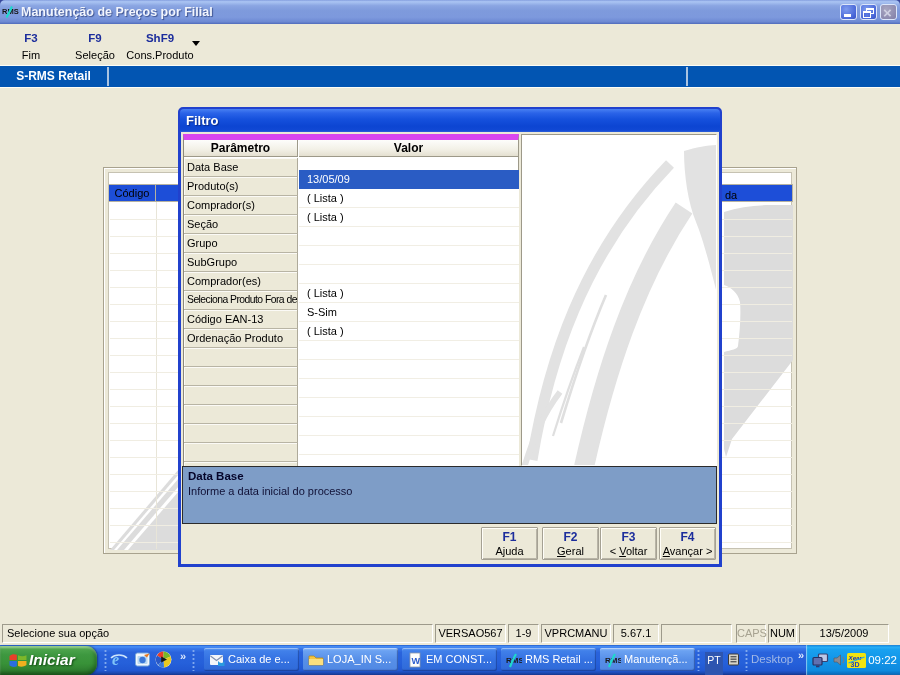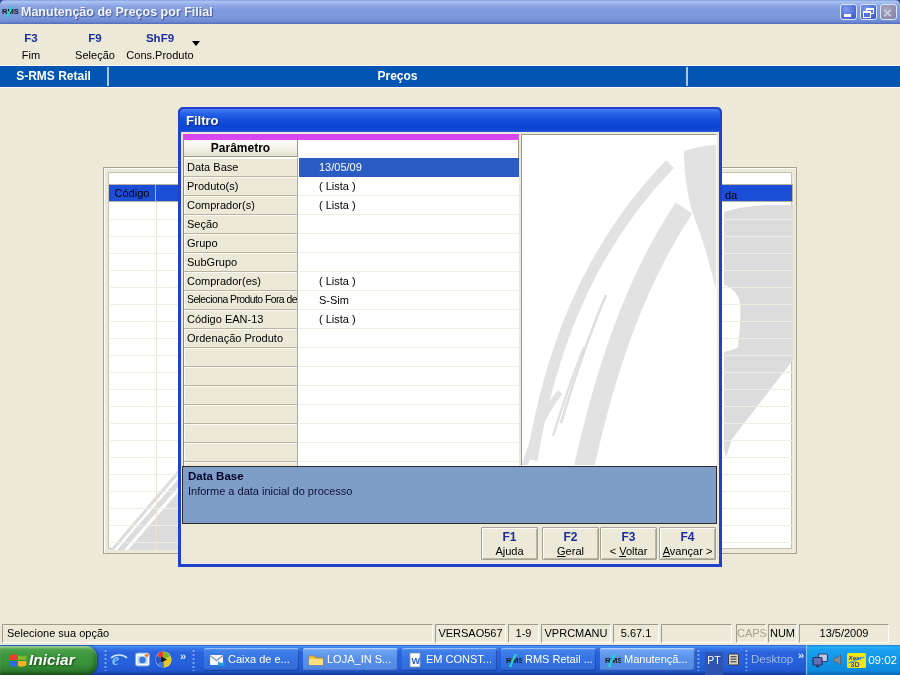--- a/index.html
+++ b/index.html
@@ -43,21 +43,21 @@
 
 
 #dlg{left:178px;top:107px;width:544px;height:460px;background:#ece9d8;border:3px solid #2141cd;border-radius:5px 5px 0 0;}
 #dlgtitle{left:-1px;top:-1px;width:540px;height:23px;border-radius:4px 4px 0 0;
  background:linear-gradient(180deg,#4880f2 0%,#2a63e8 18%,#1550dc 45%,#0c45d2 75%,#1048d4 92%,#2e60da 100%);}
 #dlgtitle span{position:absolute;left:6px;top:4px;color:#fff;font-weight:bold;font-size:13px;text-shadow:1px 1px 1px rgba(0,10,60,.5);}
 #ptable{left:2px;top:24px;width:336px;height:332px;background:#fff;border-top:6px solid #d946ef;border-left:1px solid #8d897a;border-right:1px solid #9d9989;}
 .phead{top:0;height:17px;line-height:17px;background:linear-gradient(180deg,#fdfdfb 0%,#f2f0e6 60%,#e4e0d0 100%);
  border-right:1px solid #9d9989;border-bottom:1px solid #9d9989;font-weight:bold;font-size:12px;color:#000;text-align:center;line-height:17px;}
 .prow{left:0;width:114px;height:19px;background:#ece9d8;border-right:1px solid #aeaa9a;border-bottom:1px solid #b8b4a4;box-shadow:inset 1px 1px 0 #fbfaf6;font-size:11px;color:#000;line-height:18px;padding-left:3px;overflow:hidden;white-space:nowrap;}
-.pval{left:115px;width:220px;height:19px;background:#fff;border-bottom:1px solid #f1eee4;font-size:11px;color:#000;line-height:18px;padding-left:20px;}
+.pval{left:115px;width:220px;height:19px;background:#fff;border-bottom:1px solid #f1eee4;font-size:11px;color:#000;line-height:18px;padding-left:8px;margin-top:12px;}
 .pval.sel{background:#2a5cc4;color:#fff;border-bottom:1px solid #2a5cc4;}
 #rpanel{left:340px;top:24px;width:196px;height:332px;background:#fff;border:1px solid #9d9989;border-right-color:#fff;border-bottom-color:#fff;overflow:hidden;}
 #infobox{left:1px;top:356px;width:535px;height:58px;background:#7e9dc7;border:1px solid #2b2b2b;}
 #infobox b{position:absolute;left:5px;top:3px;font-size:11.5px;color:#05052a;}
 #infobox span{position:absolute;left:5px;top:18px;font-size:11px;color:#101035;}
 .fbtn{top:417px;width:57px;height:33px;background:#ece9d8;border:1px solid #a5a193;border-radius:1px;
  box-shadow:inset 1px 1px 0 #fffef8, inset -1px -1px 0 #b8b4a6;text-align:center;}
 .fbtn .fk{display:block;color:#1c2d9c;font-weight:bold;font-size:12px;margin-top:3px;line-height:13px;}
 .fbtn .lb{display:block;color:#000;font-size:11px;line-height:13px;margin-top:1px;}
 
@@ -117,21 +117,20 @@
   <div class="abs tbi" style="left:125px;">
       <span class="fk">ShF9</span>
       <span class="lb">Cons.Produto</span>
     </div>
   <div class="abs" id="drop"></div>
 </div>
 
 <div class="abs" id="navbar">
   <div class="abs seg" style="left:0;width:107px;text-align:center;">S-RMS Retail</div>
   <div class="abs sep" style="left:107px;"></div>
-  <div class="abs seg" style="left:109px;width:577px;text-align:center;">Preços</div>
   <div class="abs sep" style="left:686px;"></div>
 </div>
 
 <div class="abs" id="bgwin">
   <div class="abs" id="bgingrid">
     <svg class="abs" style="left:0;top:0;" width="684" height="377" viewBox="0 0 684 377">
 
       <polygon points="1,377 70,296 70,377" fill="#dcdcdc"></polygon>
       <polygon points="5,377 70,301 70,305 8,377" fill="#ffffff"></polygon>
       <polygon points="15,377 70,313 70,318 19,377" fill="#ffffff"></polygon>
@@ -167,20 +166,21 @@
       <div class="abs bgrowline" style="top:369px;"></div>
   </div>
 </div>
 
 <div class="abs" id="dlg">
   <div class="abs" id="dlgtitle">
       <span>Filtro</span>
     </div>
   <div class="abs" id="ptable">
     <div class="abs phead" style="left:0px;width:114px;">Parâmetro</div>
+    <div class="abs phead" style="left:115px;width:220px;">Valor</div>
     <div class="abs prow" style="top:18px;">Data Base</div>
     <div class="abs pval sel" style="top:18px;">13/05/09</div>
     <div class="abs prow" style="top:37px;">Produto(s)</div>
     <div class="abs pval" style="top:37px;">( Lista )</div>
     <div class="abs prow" style="top:56px;">Comprador(s)</div>
     <div class="abs pval" style="top:56px;">( Lista )</div>
     <div class="abs prow" style="top:75px;">Seção</div>
     <div class="abs pval" style="top:75px;"></div>
     <div class="abs prow" style="top:94px;">Grupo</div>
     <div class="abs pval" style="top:94px;"></div>
@@ -344,15 +344,15 @@
     <svg class="abs" style="left:27px;top:9px;" width="13" height="12" viewBox="0 0 13 12">
         <path d="M 1 4 L 4 4 L 7.5 1 L 7.5 11 L 4 8 L 1 8 Z" fill="#8a8a92" stroke="#55555c" stroke-width=".6"></path>
         <path d="M 9.5 3 C 11.2 4.3 11.2 7.7 9.5 9" stroke="#7a7a82" stroke-width="1.1" fill="none"></path>
       </svg>
     <svg class="abs" style="left:41px;top:8px;" width="19" height="15" viewBox="0 0 19 15">
         <rect x="0" y="0" width="19" height="15" rx="1.5" fill="#f2e410"></rect>
         <text x="1.5" y="6.5" font-size="6.2" font-weight="bold" font-style="italic" fill="#1a30b0">Xear</text>
         <text x="3.5" y="13.5" font-size="7" font-weight="bold" fill="#2040c0">3D</text>
         <path d="M 1.5 10 L 17.5 4" stroke="#28a8e0" stroke-width="1.2"></path>
       </svg>
-    <div id="traytime">09:02</div>
+    <div id="traytime">09:22</div>
   </div>
 </div>
 
 </body></html>

